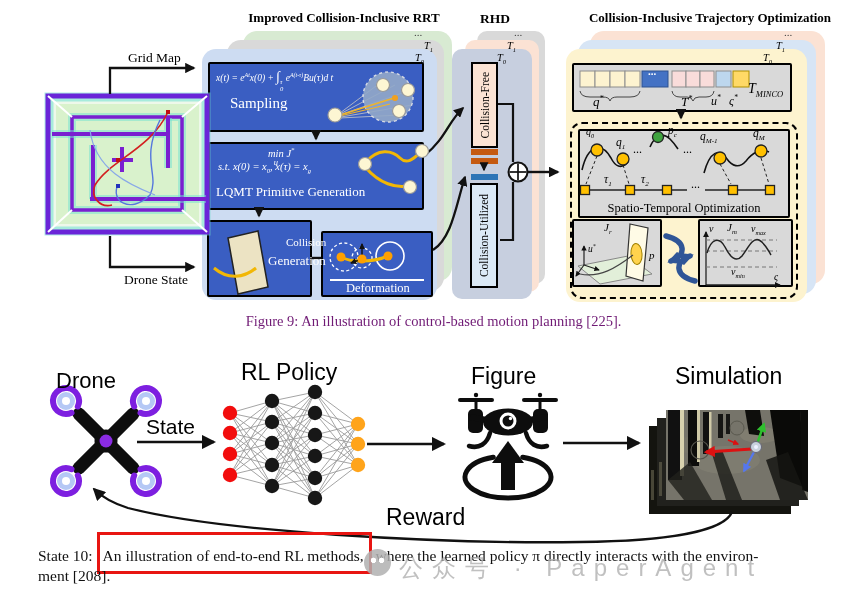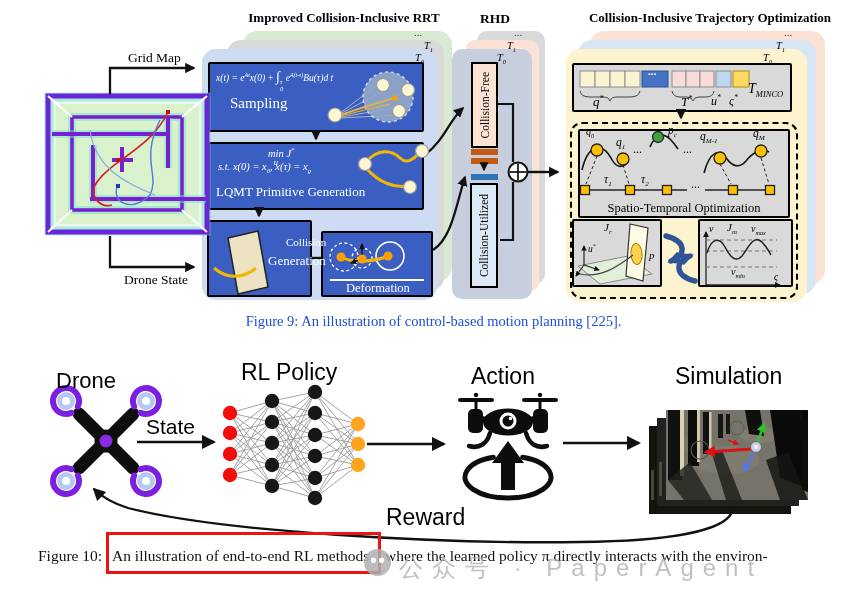--- a/index.html
+++ b/index.html
@@ -24,21 +24,21 @@
   .math{font-style:italic;}
   .white{color:#fff;}
   .sans{font-family:"Liberation Sans","DejaVu Sans",sans-serif;}
   .ctr{text-align:center;}
   sub{font-size:.62em;} sup{font-size:.62em;}
   .minu{display:inline-flex;flex-direction:column;align-items:center;line-height:1;}
   .minu .u{font-size:8.5px;margin-top:-1px;}
   .int{font-style:normal;font-size:14px;}
   .intlim{display:inline-flex;flex-direction:column;font-size:6.5px;line-height:1;
           vertical-align:-3px;font-style:italic;}
-  .cap{font-size:14.5px;color:#1d4ed8;}
+  .cap{font-size:14.5px;color:#701a75;}
   .cap10{font-size:15.5px;color:#111;line-height:20px;}
   .hl{border:3.5px solid #e81512;padding:12px 5px 7px 3px;}
   .wm-text{position:absolute;left:399px;top:552px;font-size:24px;letter-spacing:9px;
            color:rgba(176,176,176,.8);font-family:"Liberation Sans","DejaVu Sans",sans-serif;}
   .wm-logo{position:absolute;left:364px;top:549px;width:27px;height:27px;border-radius:50%;
            background:radial-gradient(circle at 35% 42%,#fff 2.5px,transparent 3px),
                       radial-gradient(circle at 65% 42%,#fff 2.5px,transparent 3px),
                       rgba(176,176,176,.85);}
 </style>
 </head>
@@ -525,24 +525,25 @@
     <div class="lbl math" style="left:727px;top:221px;font-size:11px;"><span>J</span><sub>m</sub></div>
     <div class="lbl math" style="left:751px;top:223px;font-size:10px;"><span>v</span><sub>max</sub></div>
     <div class="lbl math" style="left:731px;top:266px;font-size:10px;"><span>v</span><sub>min</sub></div>
     <div class="lbl math" style="left:774px;top:271px;font-size:10px;">ς</div>
 
     <div class="lbl cap ctr" style="left:0;top:313px;width:867px;">Figure 9: An illustration of control-based motion planning [225].</div>
 
     <div class="lbl sans" style="left:56px;top:368px;font-size:22px;">Drone</div>
     <div class="lbl sans" style="left:146px;top:415px;font-size:21px;">State</div>
     <div class="lbl sans" style="left:241px;top:359px;font-size:23px;">RL Policy</div>
-    <div class="lbl sans" style="left:471px;top:363px;font-size:23px;">Action</div>
+    <div class="lbl sans" style="left:471px;top:363px;font-size:23px;">Figure</div>
     <div class="lbl sans" style="left:675px;top:363px;font-size:23px;">Simulation</div>
     <div class="lbl sans" style="left:386px;top:504px;font-size:23px;">Reward</div>
 
     <div class="lbl cap10" style="left:38px;top:546px;width:805px;white-space:normal;">
-      <div style="white-space:nowrap;"><span>Figure 10: </span><span class="hl">An illustration of end-to-end RL methods,</span><span> where the learned policy π directly interacts with the environ-</span></div>
+      <div style="white-space:nowrap;"><span>State 10: </span><span class="hl">An illustration of end-to-end RL methods,</span><span> where the learned policy π directly interacts with the environ-</span></div>
+      <div>ment [208].</div>
     </div>
 
     <div class="wm-logo"></div>
     <div class="wm-text">公众号 · PaperAgent</div>
   </div>
 </div>
 
 </body></html>

